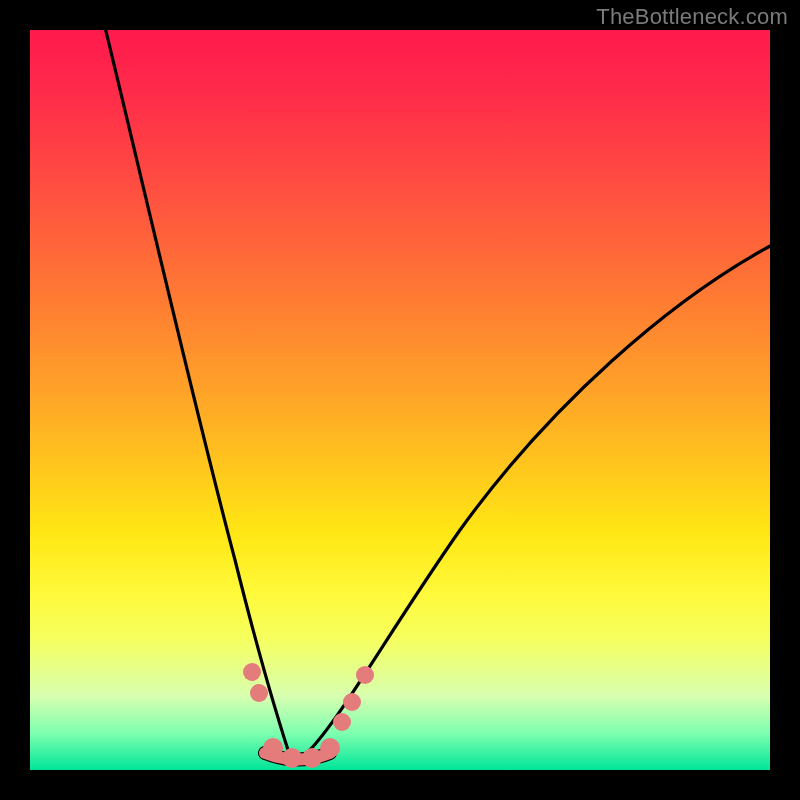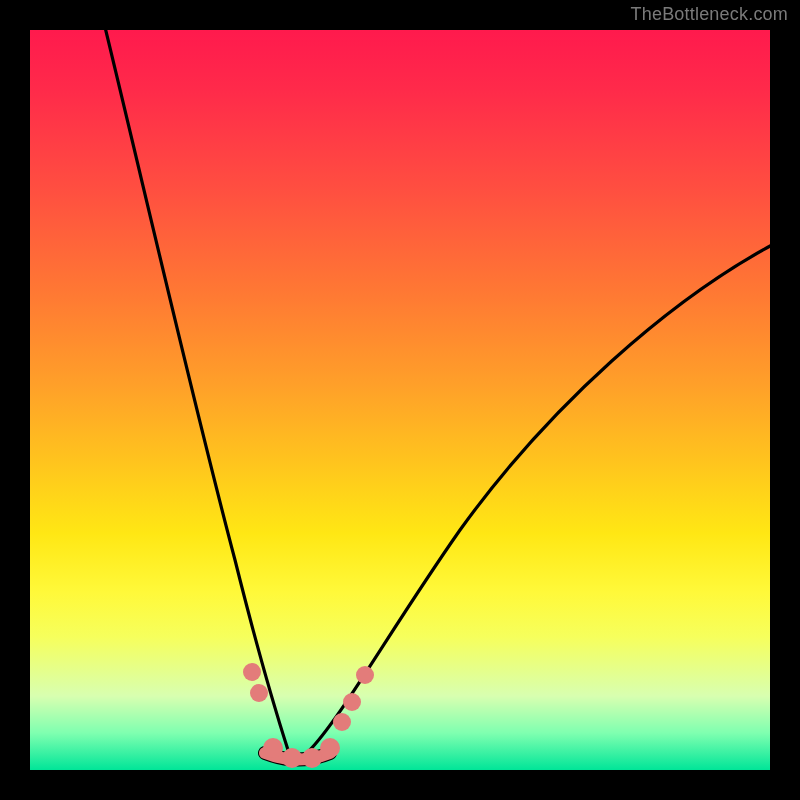--- a/index.html
+++ b/index.html
@@ -40,21 +40,21 @@
       #7fffb0 95%,
       #00e598 100%
     );
   }
 
   .watermark {
     position: absolute;
     top: 4px;
     right: 12px;
     color: #7a7a7a;
-    font-size: 18px;
+    font-size: 22px;
     letter-spacing: 0.2px;
     user-select: none;
   }
 
   svg.curves {
     position: absolute;
     left: 30px;
     top: 30px;
     width: 740px;
     height: 740px;

